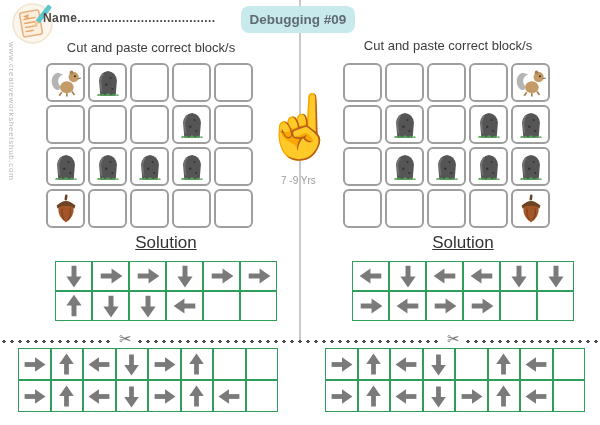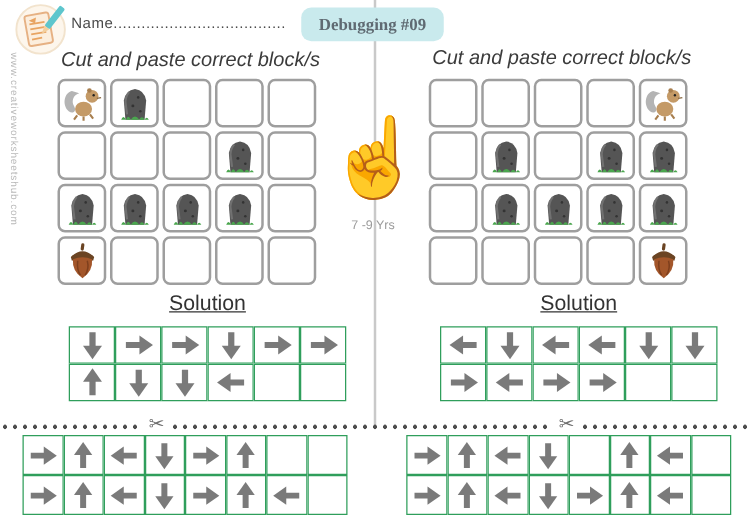--- a/index.html
+++ b/index.html
@@ -7,29 +7,29 @@
     width:600px; height:425px; position:relative; overflow:hidden;
     background:#ffffff;
     font-family:"Liberation Sans", sans-serif;
   }
   .watermark {
     position:absolute; left:7px; top:42px;
     writing-mode:vertical-rl;
     font-size:8px; color:#b8b8b8; letter-spacing:0.7px;
   }
   .header-icon { position:absolute; left:9px; top:2px; width:47px; height:43px; }
-  .name-label { position:absolute; left:57px; top:11px; font-size:12px; color:#4a4a4a; letter-spacing:0.4px; }
+  .name-label { position:absolute; left:43px; top:11px; font-size:12px; color:#4a4a4a; letter-spacing:0.4px;font-weight:bold; }
   .title-badge {
     position:absolute; left:241px; top:6px; width:114px; height:27px;
     background:#c9eaed; border-radius:8px; z-index:2;
     display:flex; align-items:center; justify-content:center;
-    font-size:13.5px; font-weight:bold; color:#5f6a72;font-family:Liberation Serif, serif;
+    font-size:13.5px; font-weight:bold; color:#5f6a72;
   }
   .divider { position:absolute; left:299px; top:0; width:2px; height:341px; background:#c9c9c9; z-index:0; }
-  .panel-heading { position:absolute; width:210px; text-align:right; font-size:16px; color:#3b3b3b;font-style:italic; }
+  .panel-heading { position:absolute; width:210px; text-align:center; font-size:13px; color:#3b3b3b; }
   .panel-heading.left  { left:46px;  top:40px; }
   .panel-heading.right { left:343px; top:38px; }
 
   .puzzle-grid { position:absolute; top:63px; display:grid; grid-template-columns:repeat(5,39px); grid-auto-rows:39px; gap:3px; z-index:1; }
   .puzzle-grid.left  { left:46px; }
   .puzzle-grid.right { left:343px; }
   .puzzle-cell {
     box-sizing:border-box; border:2px solid #9e9e9e; border-radius:6px; background:#fff;
     display:flex; align-items:center; justify-content:center;
   }

